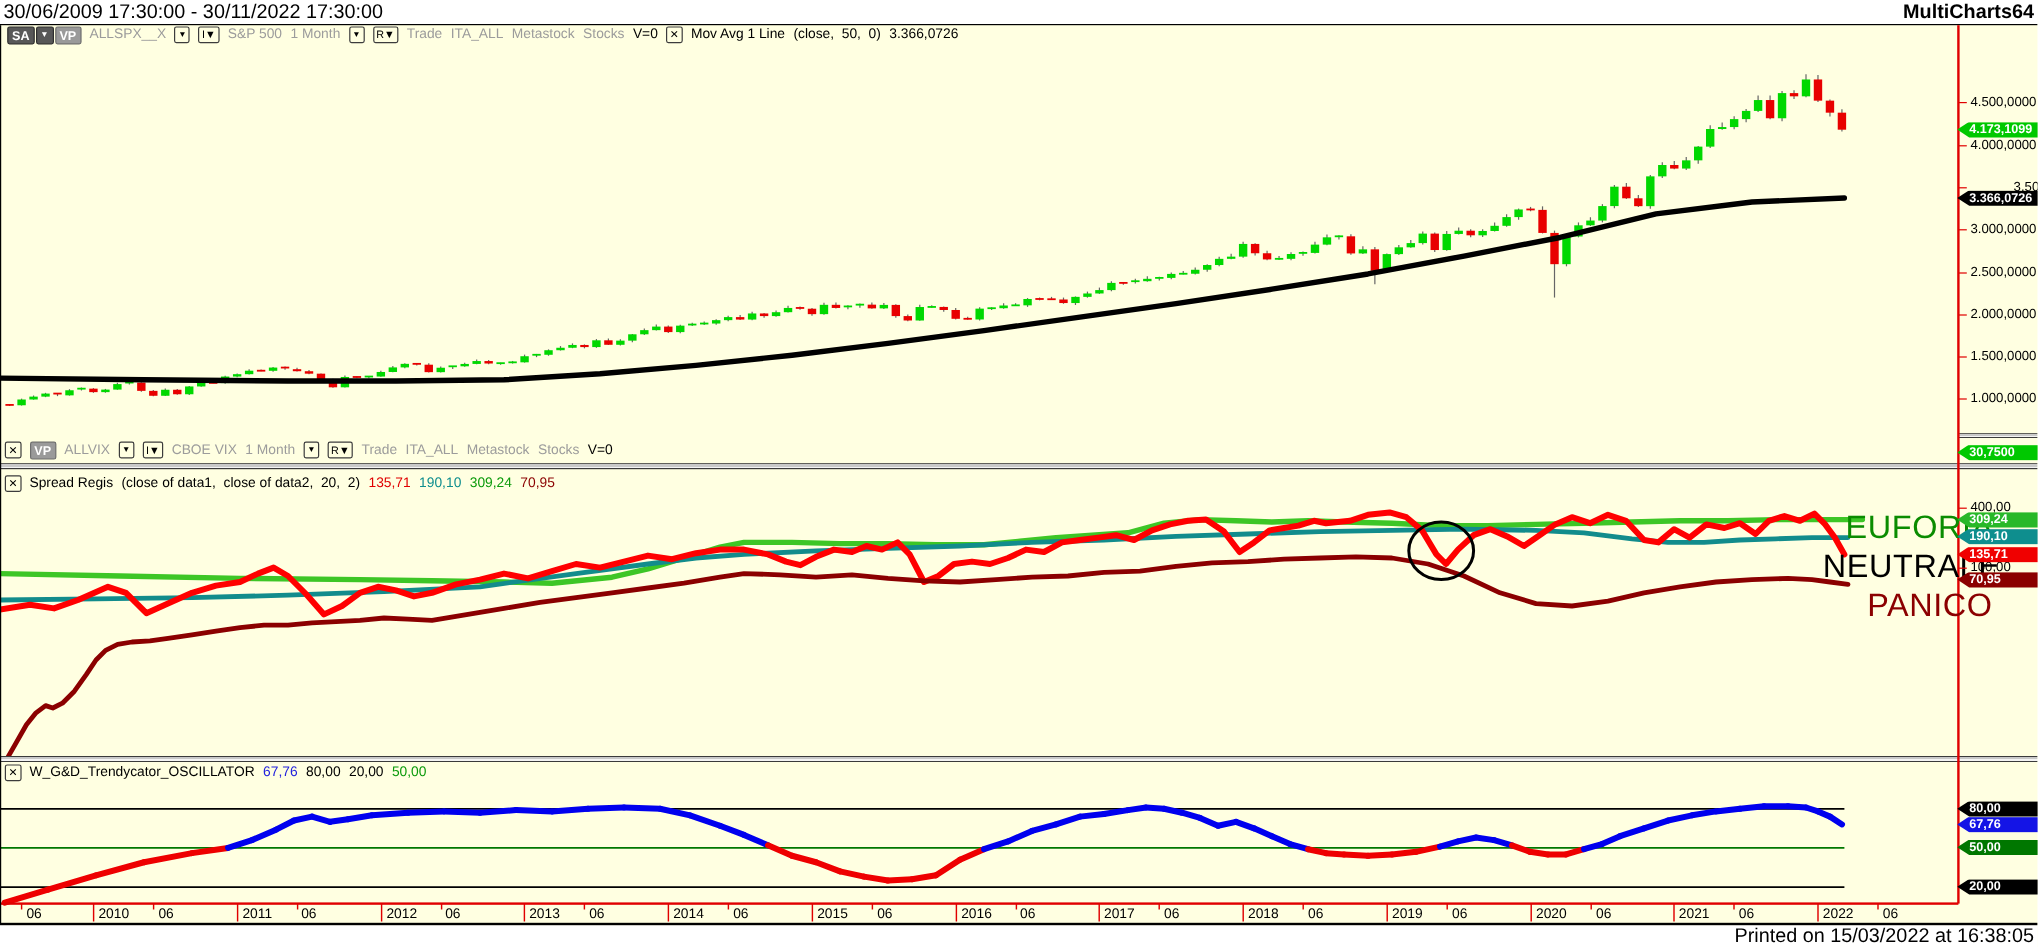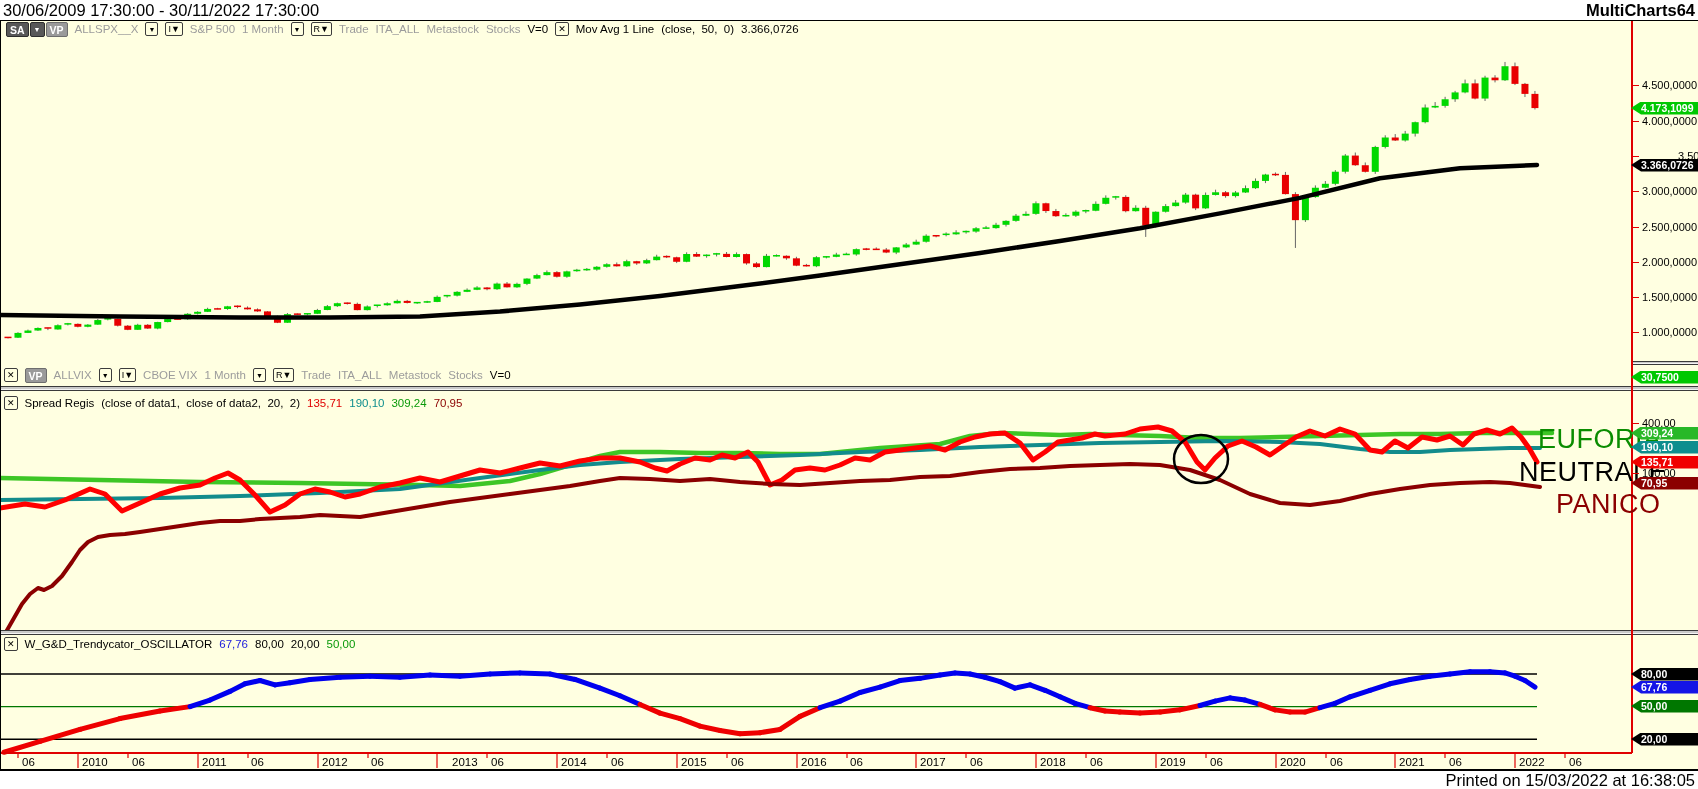--- a/index.html
+++ b/index.html
@@ -571,21 +571,21 @@
     <div class="tag" style="top: 732.5px; background: rgb(0, 0, 0); color: rgb(255, 255, 255);">20,00</div>
   </div>
 <div id="xlabels">
     <div class="xlab" style="left: 22px;">06</div>
     <div class="xlab" style="left: 82px;">2010</div>
     <div class="xlab" style="left: 132px;">06</div>
     <div class="xlab" style="left: 202px;">2011</div>
     <div class="xlab" style="left: 251px;">06</div>
     <div class="xlab" style="left: 322px;">2012</div>
     <div class="xlab" style="left: 371px;">06</div>
-    <div class="xlab" style="left: 452px;">2013</div>
+    <div class="xlab" style="left: 441px;">2013</div>
     <div class="xlab" style="left: 491px;">06</div>
     <div class="xlab" style="left: 561px;">2014</div>
     <div class="xlab" style="left: 611px;">06</div>
     <div class="xlab" style="left: 681px;">2015</div>
     <div class="xlab" style="left: 731px;">06</div>
     <div class="xlab" style="left: 801px;">2016</div>
     <div class="xlab" style="left: 850px;">06</div>
     <div class="xlab" style="left: 920px;">2017</div>
     <div class="xlab" style="left: 970px;">06</div>
     <div class="xlab" style="left: 1040px;">2018</div>

